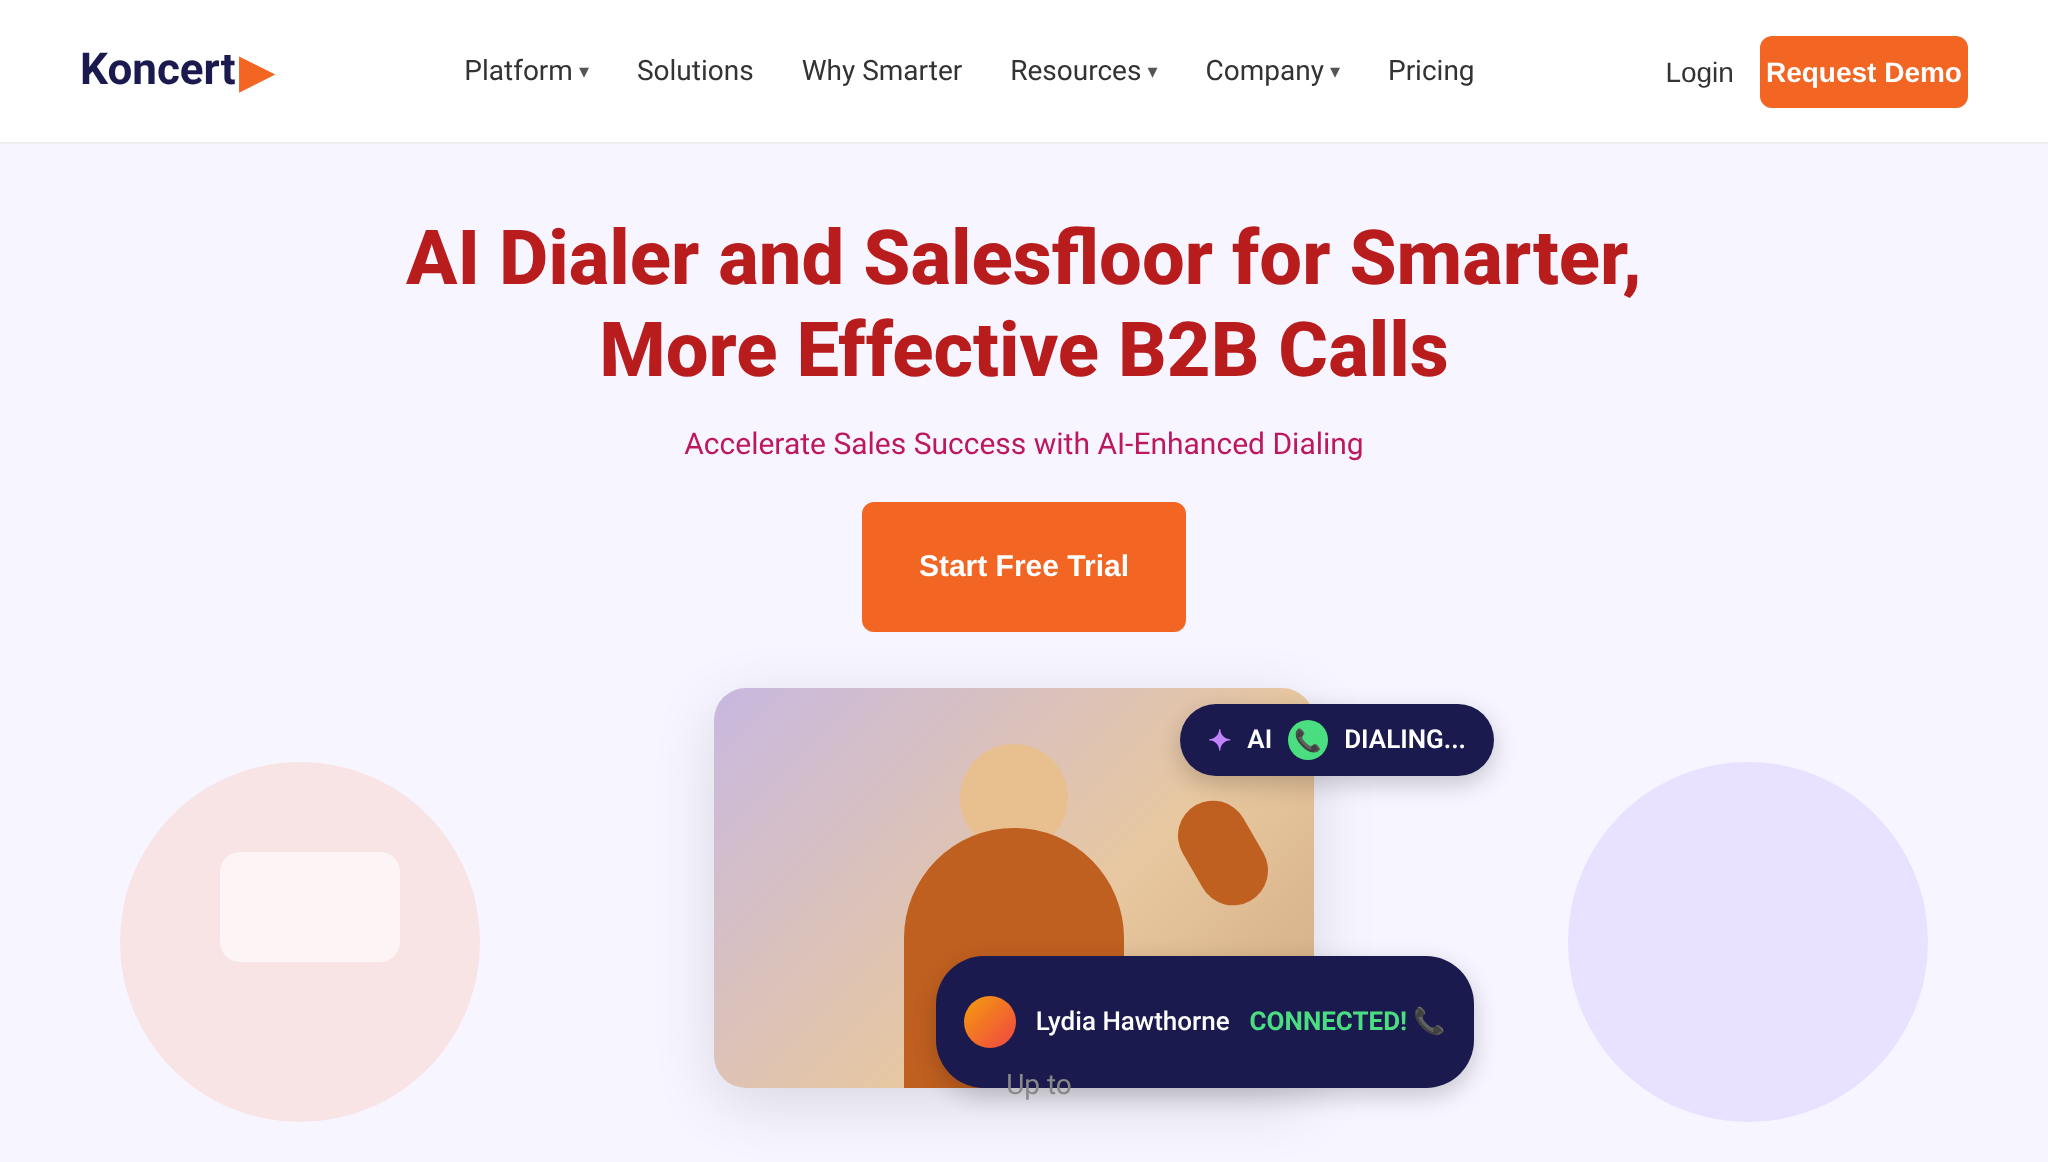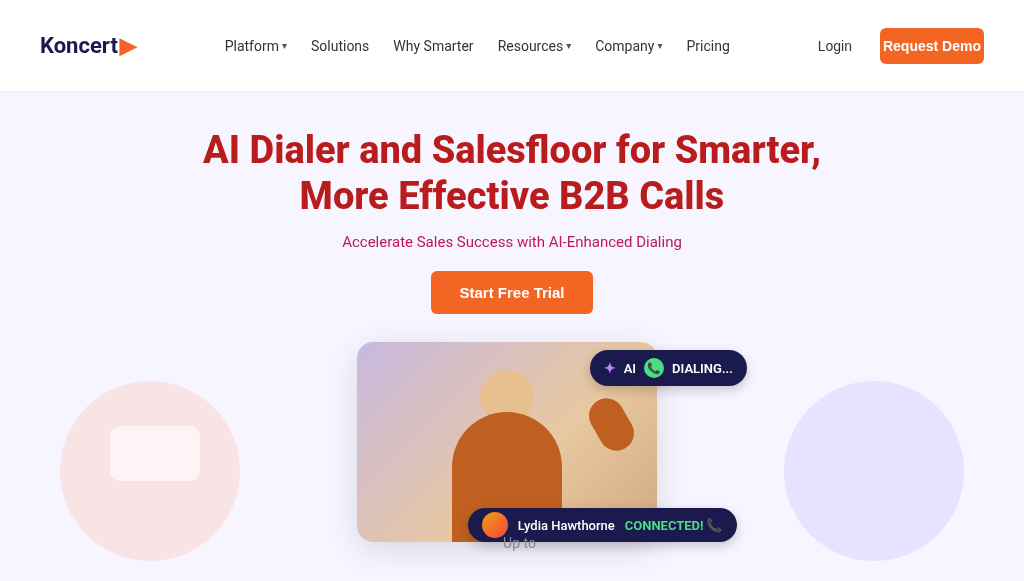--- a/index.html
+++ b/index.html
@@ -43,21 +43,21 @@
       left: 110px;
       z-index: 0;
     }
 
     
     .navbar {
       display: flex;
       align-items: center;
       justify-content: space-between;
       padding: 0 40px;
-      height: 92px;
+      height: 72px;
       background: #fff;
       border-bottom: 1px solid #eee;
       position: relative;
       z-index: 10;
     }
     .logo {
       display: flex;
       align-items: center;
       gap: 2px;
     }
@@ -85,21 +85,21 @@
       align-items: center;
       gap: 3px;
     }
     .nav-links li a .chevron {
       font-size: 10px;
       color: #555;
     }
     .nav-actions {
       display: flex;
       align-items: center;
-      gap: 28px;
+      gap: 13px;
     }
     .btn-login {
       background: none;
       border: none;
       font-size: 14px;
       color: #333;
       cursor: pointer;
       font-weight: 500;
     }
     .btn-demo {
@@ -132,21 +132,21 @@
     }
     .hero-subtitle {
       font-size: 15px;
       color: #be185d;
       margin-top: 14px;
     }
     .btn-trial {
       background: #f26522;
       color: #fff;
       border: none;
-      padding: 13px 28px;
+      padding: 24px 28px;
       border-radius: 6px;
       font-size: 15px;
       font-weight: 600;
       cursor: pointer;
       margin-top: 20px;
     }
 
     
     .hero-image-container {
       margin-top: 28px;
@@ -228,21 +228,21 @@
       font-size: 14px;
     }
 
     .badge-connected {
       position: absolute;
       bottom: 10px;
       right: -70px;
       background: #1a1a4e;
       color: #fff;
       border-radius: 24px;
-      padding: 4px 14px;
+      padding: 20px 14px;
       display: flex;
       align-items: center;
       gap: 10px;
       font-size: 13px;
       font-weight: 500;
       white-space: nowrap;
       box-shadow: 0 4px 12px rgba(0,0,0,0.2);
       text-align: right;
     }
     .avatar-circle {

